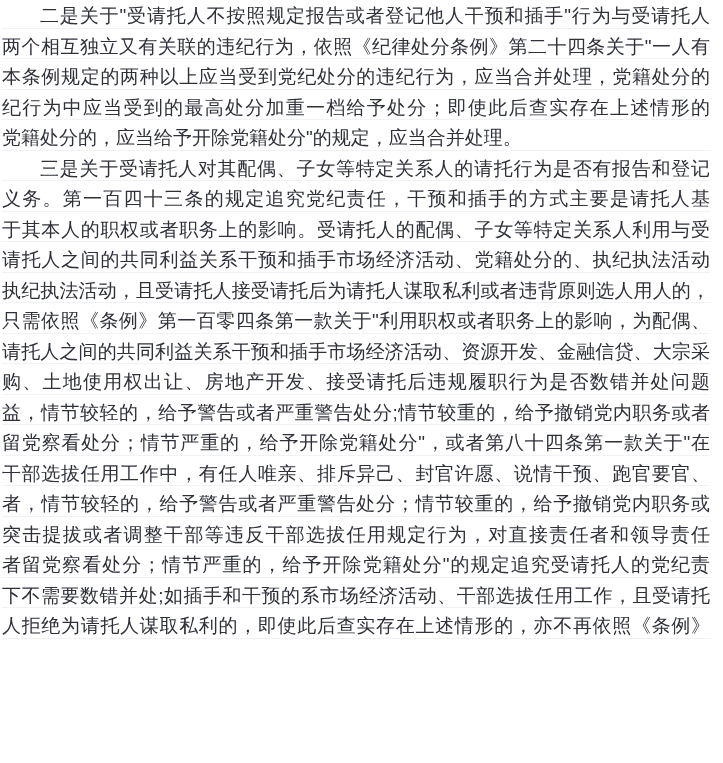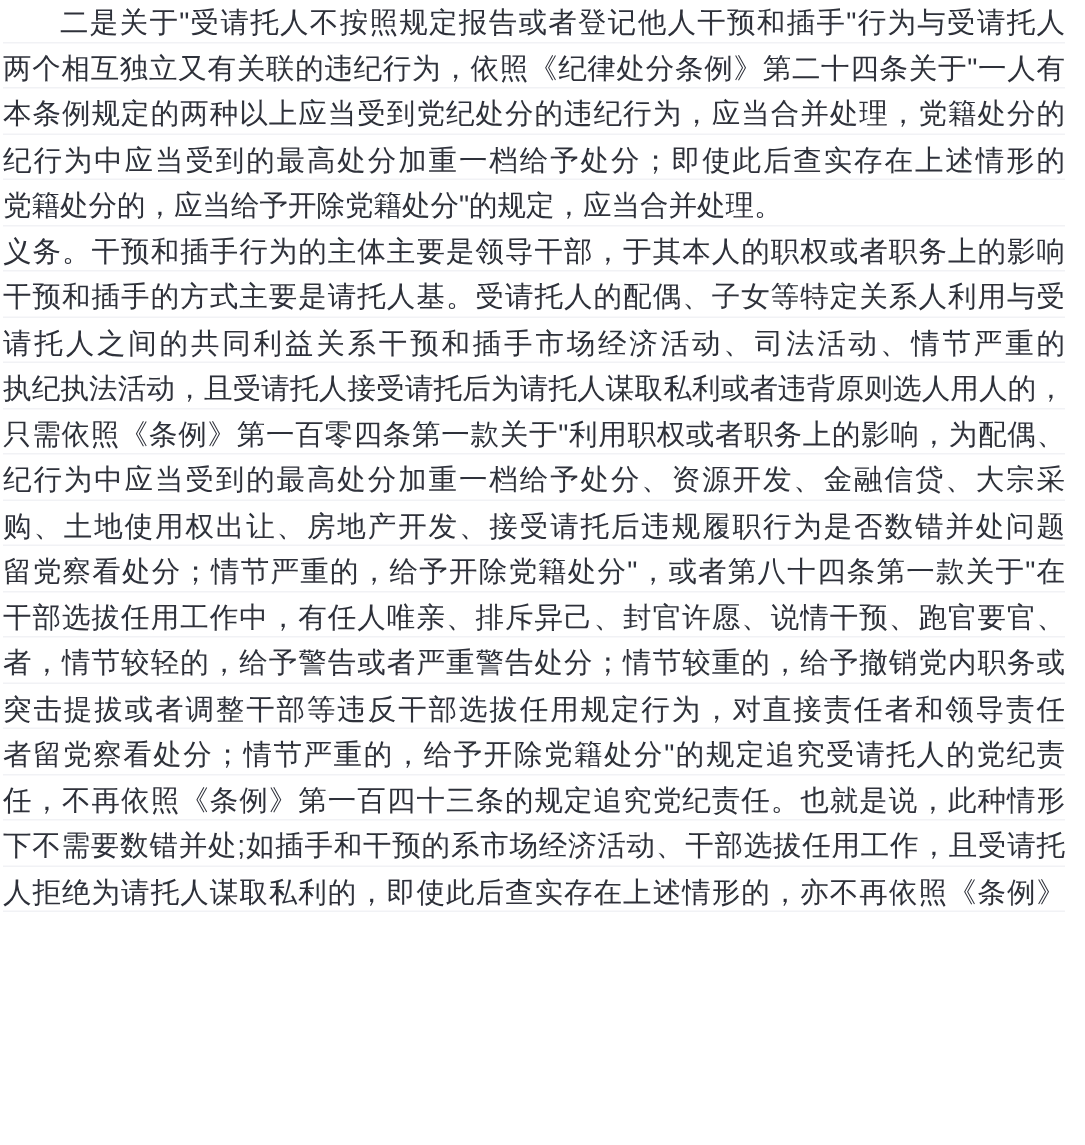--- a/index.html
+++ b/index.html
@@ -55,30 +55,31 @@
 
   <div>
     <div class="line first">二是关于"受请托人不按照规定报告或者登记他人干预和插手"行为与受请托人</div>
     <div class="line">两个相互独立又有关联的违纪行为，依照《纪律处分条例》第二十四条关于"一人有</div>
     <div class="line">本条例规定的两种以上应当受到党纪处分的违纪行为，应当合并处理，党籍处分的</div>
     <div class="line">纪行为中应当受到的最高处分加重一档给予处分；即使此后查实存在上述情形的</div>
     <div class="line plast">党籍处分的，应当给予开除党籍处分"的规定，应当合并处理。</div>
   </div>
 
   <div>
-    <div class="line">义务。干预和插手行为的主体主要是领导干部，于其本人的职权或者职务上的影响</div>
-    <div class="line">干预和插手的方式主要是请托人基。受请托人的配偶、子女等特定关系人利用与受</div>
-    <div class="line">请托人之间的共同利益关系干预和插手市场经济活动、司法活动、情节严重的</div>
+    <div class="line first">三是关于受请托人对其配偶、子女等特定关系人的请托行为是否有报告和登记</div>
+    <div class="line">义务。第一百四十三条的规定追究党纪责任，干预和插手的方式主要是请托人基</div>
+    <div class="line">于其本人的职权或者职务上的影响。受请托人的配偶、子女等特定关系人利用与受</div>
+    <div class="line">请托人之间的共同利益关系干预和插手市场经济活动、党籍处分的、执纪执法活动</div>
     <div class="line">执纪执法活动，且受请托人接受请托后为请托人谋取私利或者违背原则选人用人的，</div>
     <div class="line">只需依照《条例》第一百零四条第一款关于"利用职权或者职务上的影响，为配偶、</div>
-    <div class="line">纪行为中应当受到的最高处分加重一档给予处分、资源开发、金融信贷、大宗采</div>
+    <div class="line">请托人之间的共同利益关系干预和插手市场经济活动、资源开发、金融信贷、大宗采</div>
     <div class="line">购、土地使用权出让、房地产开发、接受请托后违规履职行为是否数错并处问题</div>
+    <div class="line">益，情节较轻的，给予警告或者严重警告处分;情节较重的，给予撤销党内职务或者</div>
     <div class="line">留党察看处分；情节严重的，给予开除党籍处分"，或者第八十四条第一款关于"在</div>
     <div class="line">干部选拔任用工作中，有任人唯亲、排斥异己、封官许愿、说情干预、跑官要官、</div>
     <div class="line">者，情节较轻的，给予警告或者严重警告处分；情节较重的，给予撤销党内职务或</div>
     <div class="line">突击提拔或者调整干部等违反干部选拔任用规定行为，对直接责任者和领导责任</div>
     <div class="line">者留党察看处分；情节严重的，给予开除党籍处分"的规定追究受请托人的党纪责</div>
-    <div class="line">任，不再依照《条例》第一百四十三条的规定追究党纪责任。也就是说，此种情形</div>
     <div class="line">下不需要数错并处;如插手和干预的系市场经济活动、干部选拔任用工作，且受请托</div>
     <div class="line">人拒绝为请托人谋取私利的，即使此后查实存在上述情形的，亦不再依照《条例》</div>
   </div>
 
 </div>
 
 </body></html>

